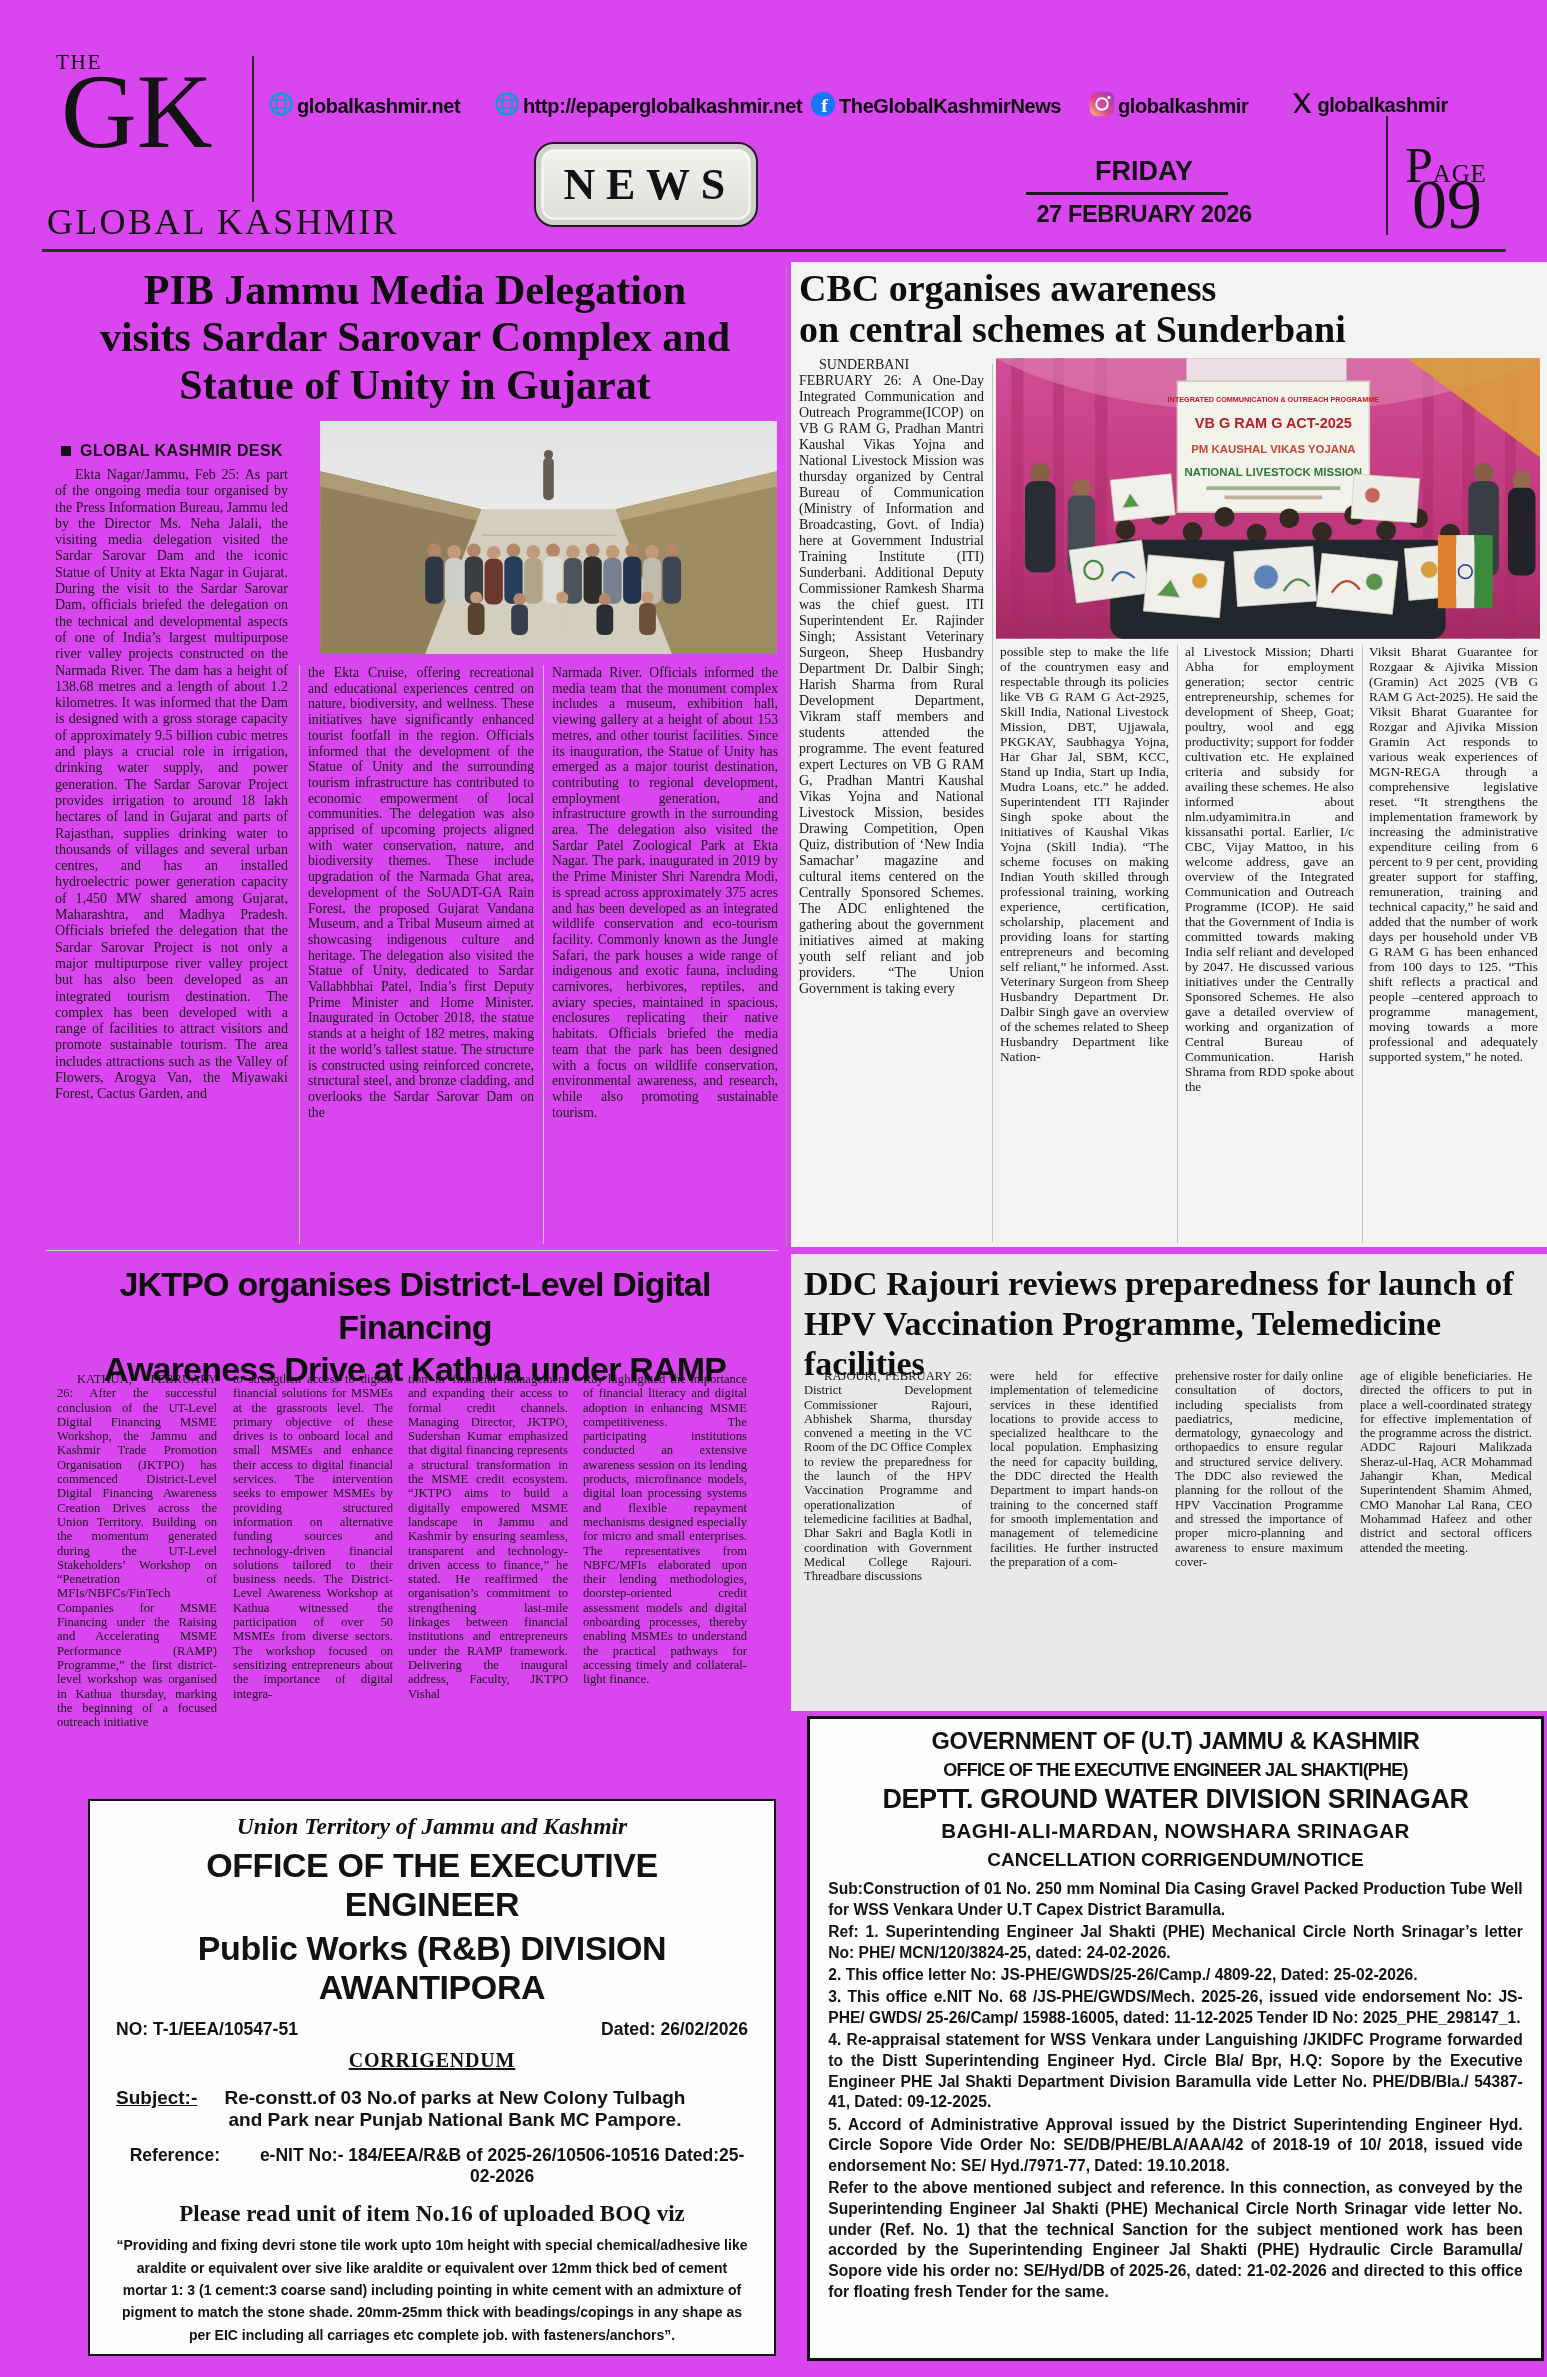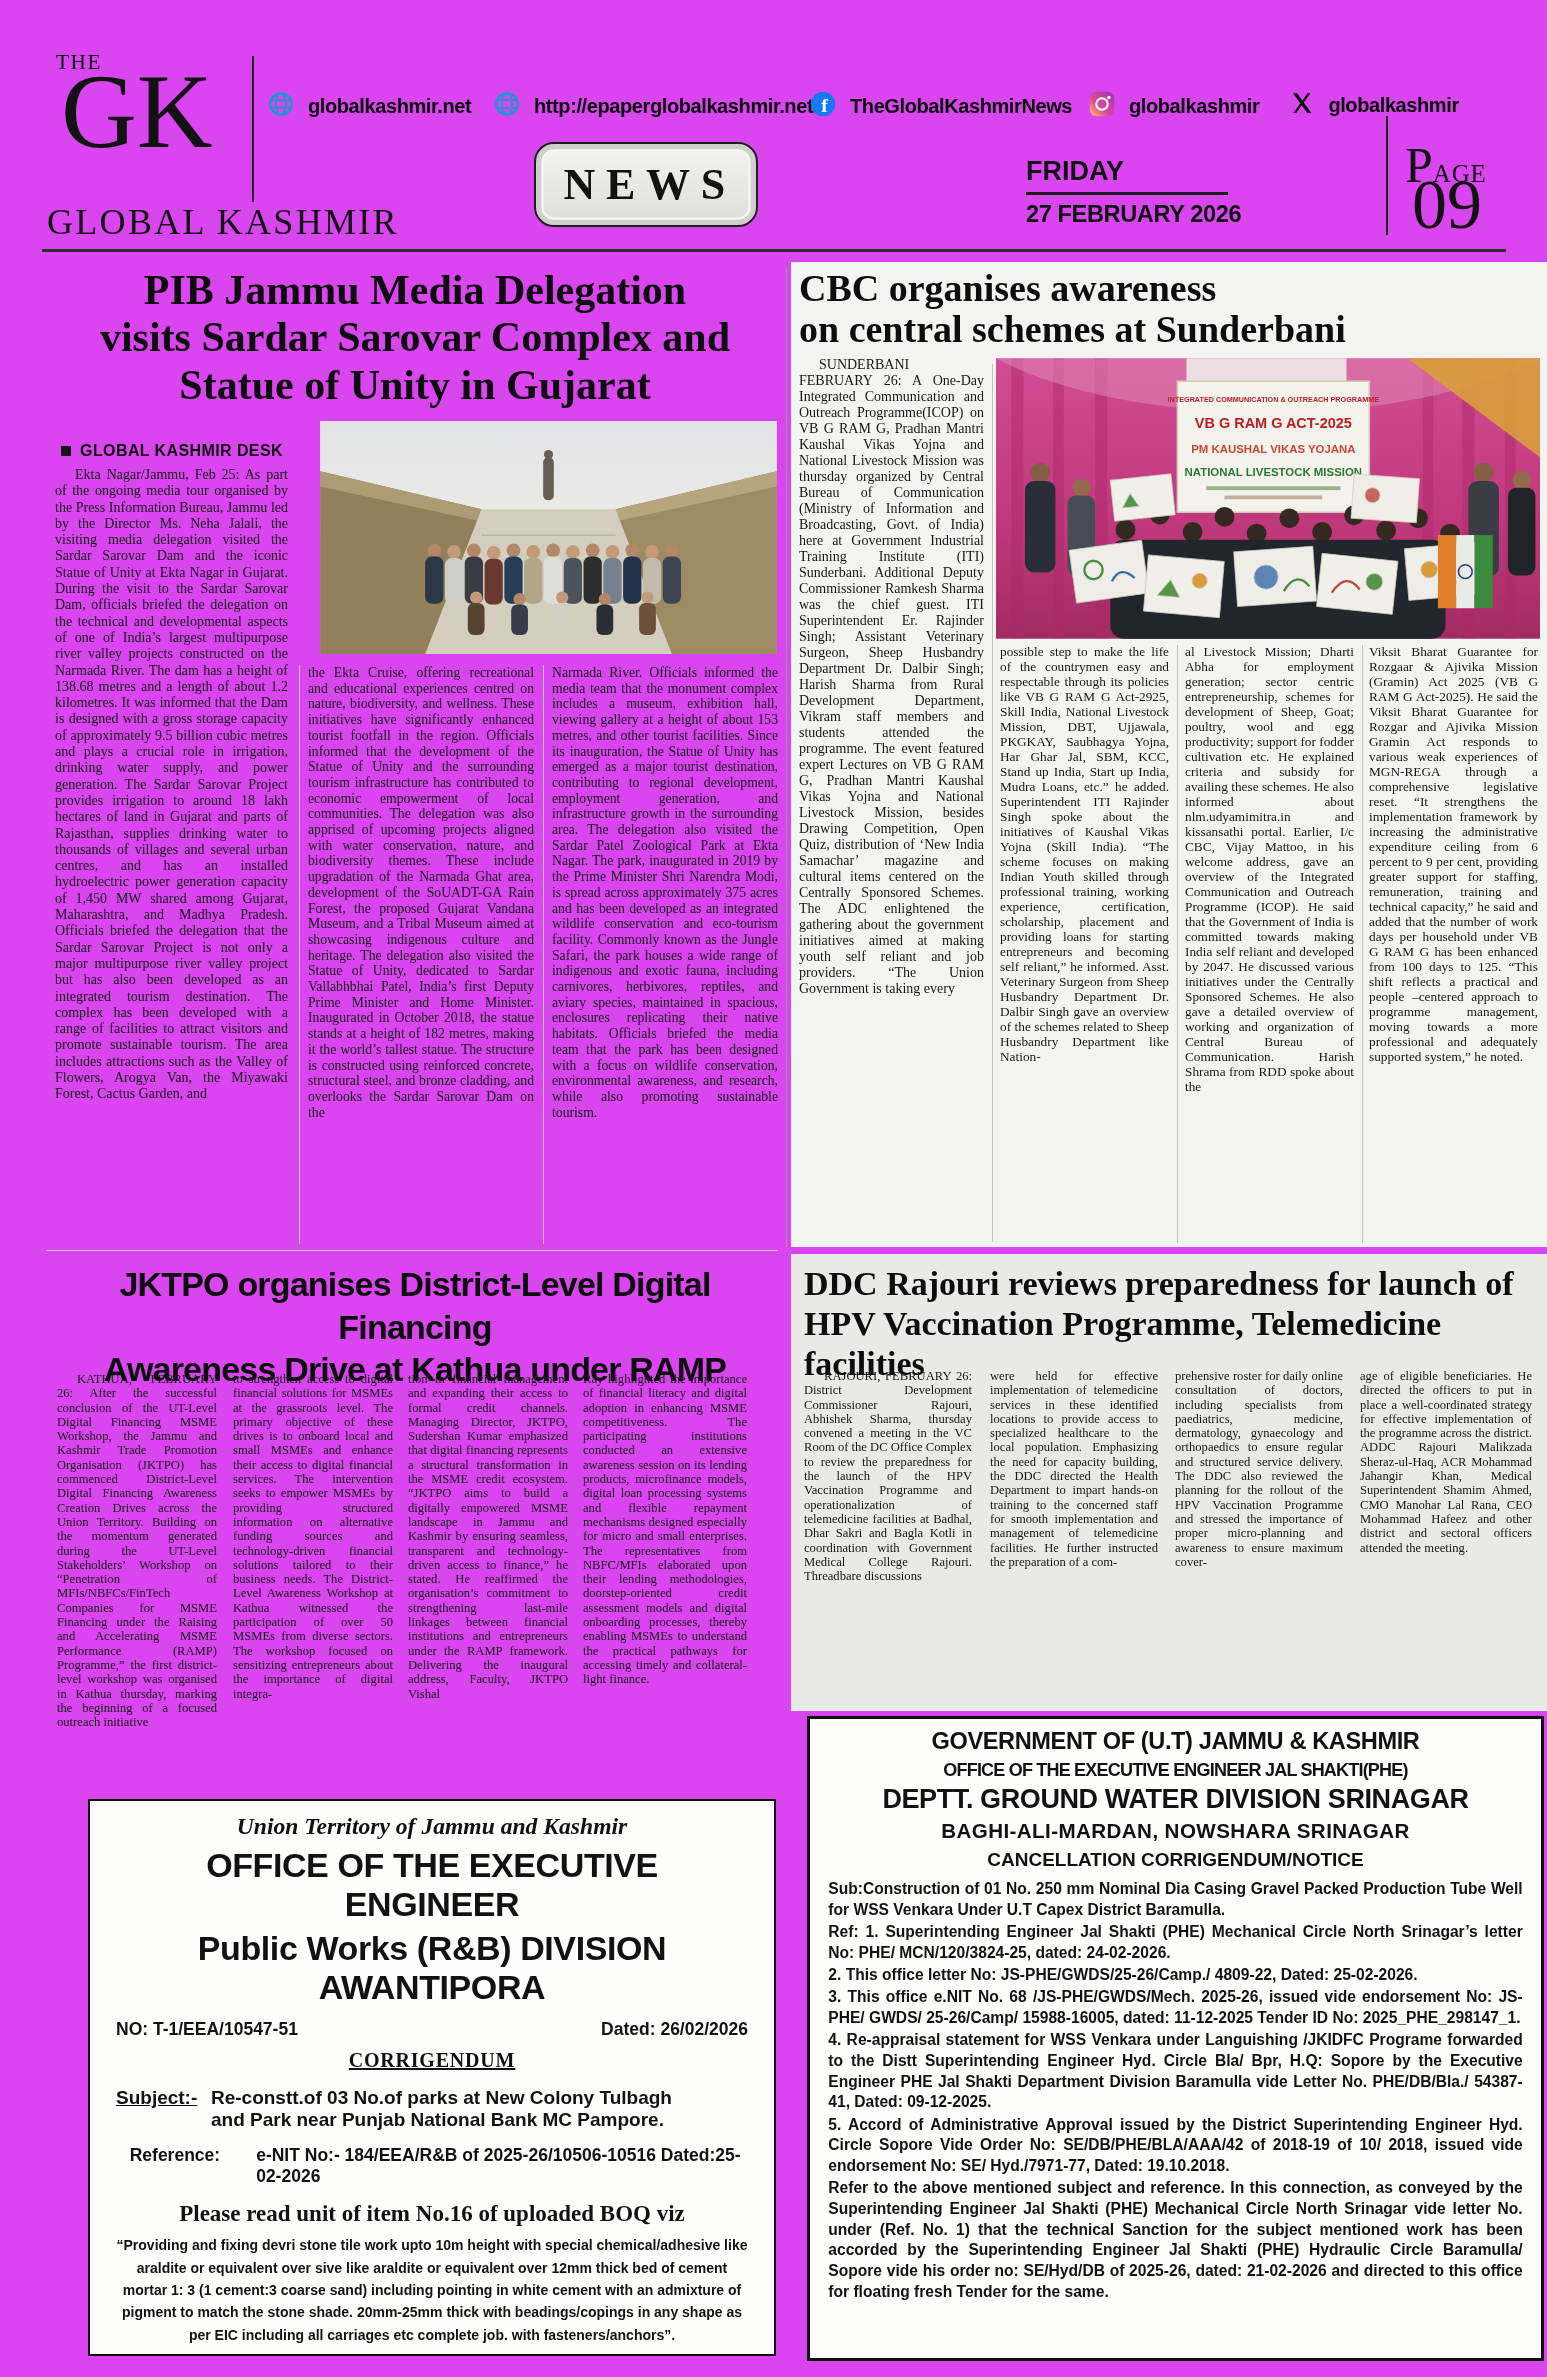--- a/index.html
+++ b/index.html
@@ -1,27 +1,27 @@
 <!DOCTYPE html>
 <html style="font-size:12.2px"><head>
 <meta charset="utf-8">
 <style>
   html,body{margin:0;padding:0;background:#8a8a8a;}
   .page{position:relative;width:1548px;height:2377px;background:#d946ef;overflow:hidden;
         font-family:"Liberation Serif",serif;color:#121212;}
   .abs{position:absolute;}
-  .sans{font-family:"Liberation Sans",sans-serif;}
+  .sans{font-family:"Liberation Sans",sans-serif;text-align:center;}
   .serif{font-family:"Liberation Serif",serif;}
   .headline{font-weight:bold;white-space:pre-line;color:#0d0d0d;}
   .bodycol{text-align:justify;overflow:hidden;color:#161616;}
   .indent{text-indent:20px;}
   .rule-v{background:#9a9a9a;width:0.8px;}
   .rule-v-dark{background:#222;}
   .colrule{background:#c2c2c0;width:0.8px;}
-  .link-item{display:flex;align-items:center;gap:14px;font-family:"Liberation Sans",sans-serif;
+  .link-item{display:flex;align-items:center;gap:3px;font-family:"Liberation Sans",sans-serif;
              font-weight:bold;font-size:20px;letter-spacing:-0.4px;color:#0b0b0b;}
   .news-badge{display:flex;align-items:center;justify-content:center;
               border:2.3px solid #1e1e1e;border-radius:20px;
               background:linear-gradient(#f4f4f2,#dcdcd8);
               box-shadow:inset 0 0 0 5.3px #cfcfcb, inset 0 0 0 7.6px #f6f6f4;}
   .news-badge span{font-family:"Liberation Serif",serif;font-weight:bold;font-size:44px;letter-spacing:10.7px;padding-left:7.6px;}
   .byline{display:flex;align-items:center;gap:9.1px;font-family:"Liberation Sans",sans-serif;
           font-weight:bold;font-size:16px;letter-spacing:0.4px;}
   .byline .sq{width:10px;height:10px;background:#141414;display:inline-block;}
   .notice-box{box-sizing:border-box;background:#fdfdfc;font-family:"Liberation Sans",sans-serif;overflow:hidden;}

